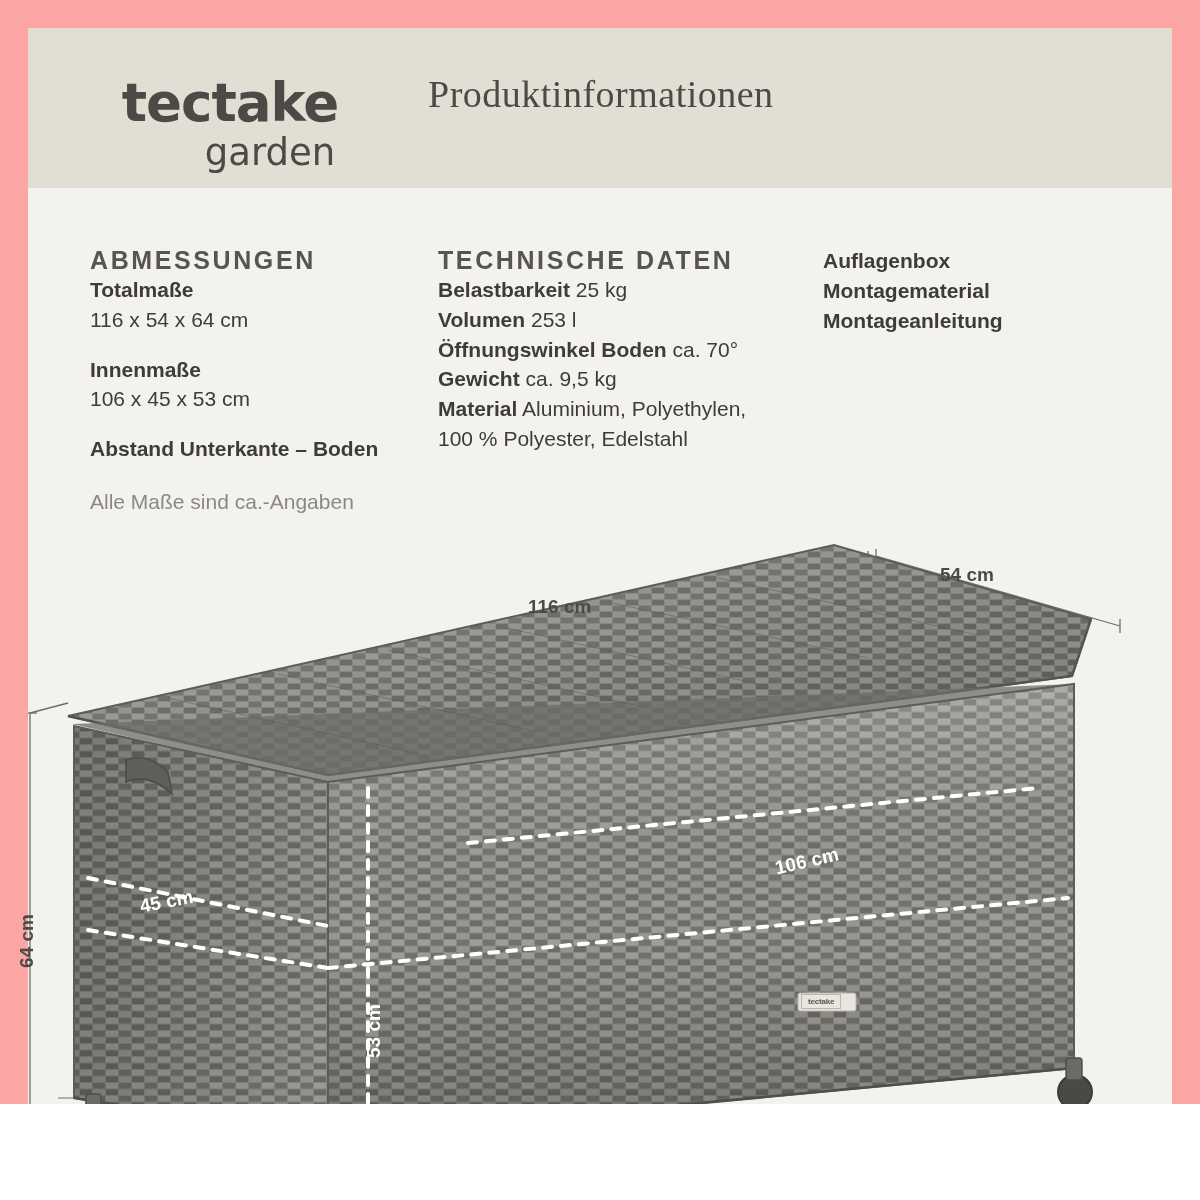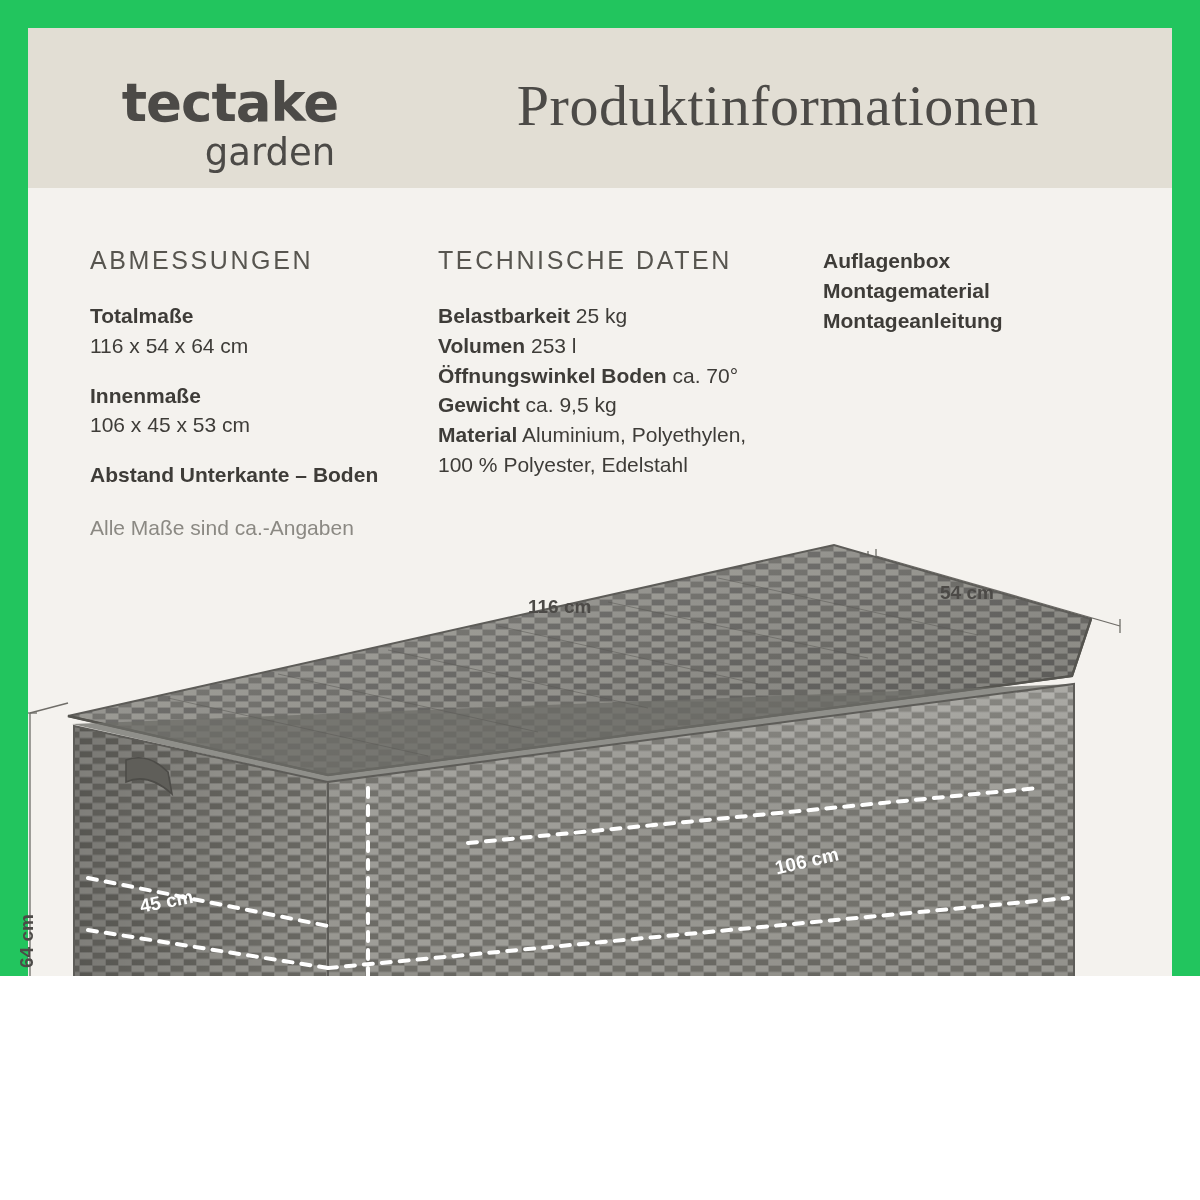--- a/index.html
+++ b/index.html
@@ -3,22 +3,22 @@
 <meta charset="utf-8">
 <style>
   html, body {
     margin: 0;
     padding: 0;
     background: #ffffff;
   }
   .page {
     position: relative;
     width: 1200px;
-    height: 976px;
-    background: #22c55e;
+    height: 1104px;
+    background: #fca5a5;
     font-family: "Liberation Sans", sans-serif;
     overflow: hidden;
     box-sizing: border-box;
   }
   .sheet {
     position: absolute;
     left: 28px;
     top: 28px;
     width: 1144px;
     height: 1144px;
@@ -56,23 +56,22 @@
     color: #4c4a47;
     line-height: 1.2;
     margin-top: 2px;
     margin-left: 80px;
   }
   .header-title {
     position: absolute;
     left: 400px;
     top: 44px;
     width: 700px;
-    text-align: center;
     font-family: "Liberation Serif", serif;
-    font-size: 58px;
+    font-size: 38px;
     color: #4c4a47;
     letter-spacing: 0.5px;
     white-space: nowrap;
   }
   
   .cols {
     position: absolute;
     left: 0;
     top: 160px;
     width: 100%;
@@ -82,22 +81,21 @@
     position: absolute;
     top: 58px;
   }
   .col-1 { left: 62px;  width: 340px; }
   .col-2 { left: 410px; width: 330px; }
   .col-3 { left: 795px; width: 320px; }
   .col-head {
     font-size: 25px;
     letter-spacing: 2.6px;
     color: #57554f;
-    font-weight: normal;
-    margin-bottom: 26px;
+    font-weight: bold;
     white-space: nowrap;
   }
   .row {
     font-size: 21px;
     color: #3e3c38;
     line-height: 1.42;
   }
   .row b { font-weight: bold; }
   .blk { margin-bottom: 20px; }
   .note {
@@ -304,21 +302,21 @@
           <path d="M 60 380 L 300 428"></path>
 
           <path d="M 60 432 L 300 470"></path>
           <path d="M 300 470 L 1040 400" stroke-dasharray="9 9"></path>
         </g>
 
         <rect x="770" y="495" width="58" height="18" rx="2" fill="#e7e5e0" stroke="#b6b3ab" stroke-width="1"></rect>
       </svg>
 
       <div class="dimlabel" style="left:500px; top:98px;">116 cm</div>
-      <div class="dimlabel" style="left:912px; top:84px;">54 cm</div>
+      <div class="dimlabel" style="left:912px; top:66px;">54 cm</div>
       <div class="dimlabel rot90" style="left:-12px; top:470px;">64 cm</div>
 
       <div class="dimlabel white rot-diag" style="left:745px; top:360px;">106 cm</div>
       <div class="dimlabel white rot-diag2" style="left:110px; top:398px;">45 cm</div>
       <div class="dimlabel white rot90" style="left:335px; top:560px;">53 cm</div>
 
       <div class="brandchip" style="left:773px; top:496px;">tectake</div>
     </div>
 
   </div>

